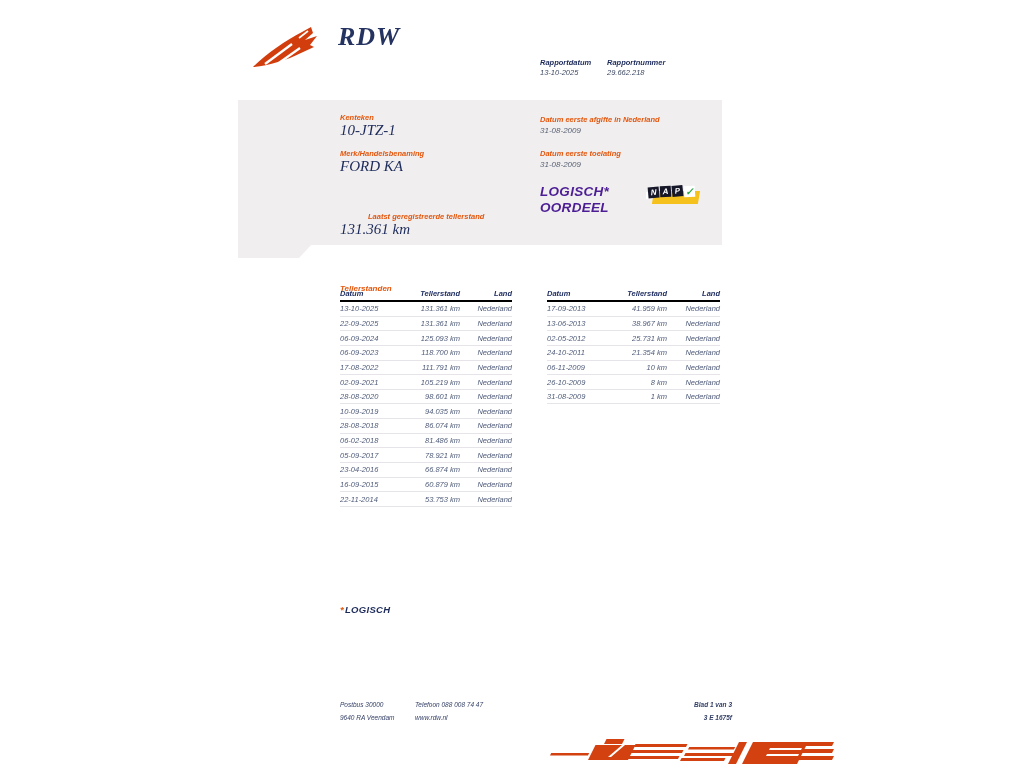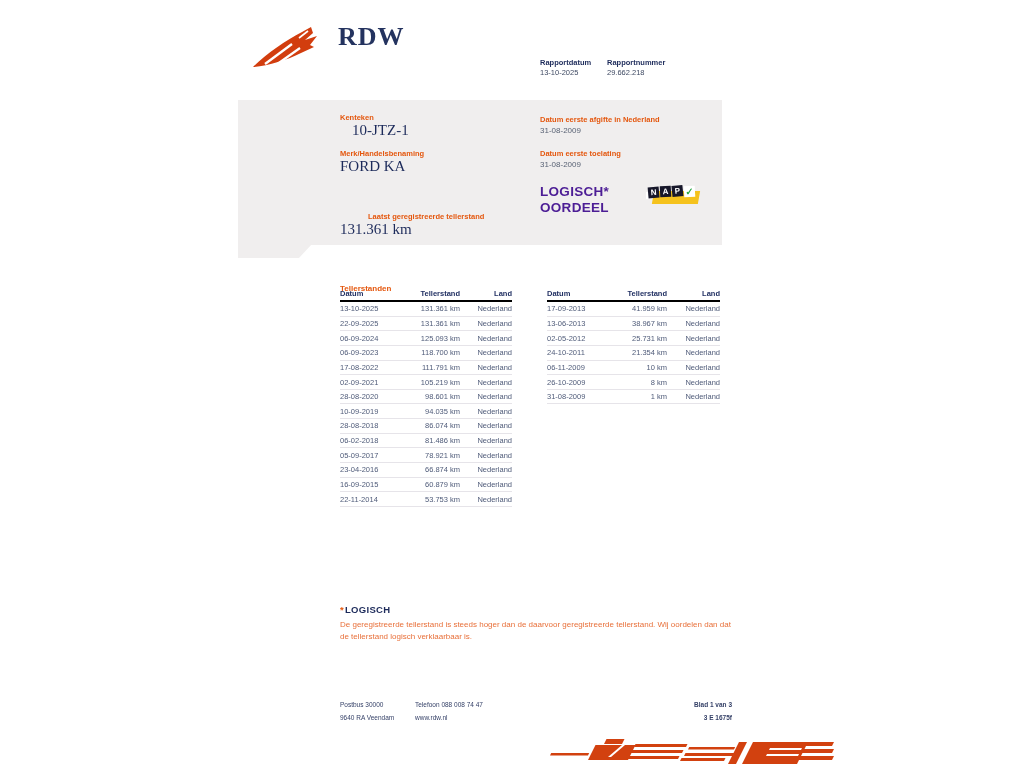--- a/index.html
+++ b/index.html
@@ -1,19 +1,19 @@
 <!DOCTYPE html>
 <html><head>
 <meta charset="utf-8">
 <style>
   * { margin:0; padding:0; box-sizing:border-box; }
   html,body { width:1024px; height:768px; background:#ffffff; overflow:hidden;
               font-family:"Liberation Sans", sans-serif; }
   .abs { position:absolute; }
-  #page { position:relative; width:822px; height:768px; background:#fff; }
+  #page { position:relative; width:822px; height:768px; background:#fff;font-style:italic; }
   #logo-text { left:338px; top:22px; font-family:"Liberation Serif", serif;
                font-size:26px; font-weight:600; color:#24335f; letter-spacing:1px; }
   #report-title { left:540px; top:25px; font-family:"Liberation Serif", serif;
                   font-size:17px; font-weight:700; color:#e4570e; }
   .hdr-label { font-size:7.5px; font-weight:700; color:#1c2a5a; }
   .hdr-value { font-size:7.5px; color:#3f4a63; }
   #rapportdatum-label { left:540px; top:58px; }
   #rapportdatum-value { left:540px; top:68px; }
   #rapportnummer-label { left:607px; top:58px; }
   #rapportnummer-value { left:607px; top:68px; }
@@ -86,21 +86,21 @@
   <div id="logo-text" class="abs">RDW</div>
 
 
   <div id="rapportdatum-label" class="abs hdr-label">Rapportdatum</div>
   <div id="rapportdatum-value" class="abs hdr-value">13-10-2025</div>
   <div id="rapportnummer-label" class="abs hdr-label">Rapportnummer</div>
   <div id="rapportnummer-value" class="abs hdr-value">29.662.218</div>
 
   <div id="summary-panel" class="abs">
     <span class="panel-label" style="left:102px;top:13px;">Kenteken</span>
-    <span class="panel-value-serif" style="left:114px;top:22px;">10-JTZ-1</span>
+    <span class="panel-value-serif" style="left:102px;top:22px;">10-JTZ-1</span>
 
     <span class="panel-label" style="left:102px;top:49px;">Merk/Handelsbenaming</span>
     <span class="panel-value-serif" style="left:102px;top:58px;">FORD KA</span>
 
     <span class="panel-label" style="left:102px;top:112px;margin-left:28px;">Laatst geregistreerde tellerstand</span>
     <span class="panel-value-serif" style="left:102px;top:121px;">131.361 km</span>
 
     <span class="panel-label" style="left:302px;top:15px;">Datum eerste afgifte in Nederland</span>
     <span class="panel-value-gray" style="left:302px;top:26px;">31-08-2009</span>
 
@@ -245,21 +245,20 @@
           <span class="cell c-datum">31-08-2009</span>
           <span class="cell c-tell">1 km</span>
           <span class="cell c-land">Nederland</span>
         </div>
       </div>
   </div>
 
   <div id="note-title" class="abs">
     <span class="ast">*</span><span>LOGISCH</span>
   </div>
-  <div id="note-body" class="abs">De geregistreerde tellerstand is steeds hoger dan de daarvoor geregistreerde tellerstand. Wij oordelen dan dat de tellerstand logisch verklaarbaar is.</div>
 
   <div id="foot-addr1" class="abs foot">Postbus 30000</div>
   <div id="foot-addr2" class="abs foot">9640 RA Veendam</div>
   <div id="foot-phone" class="abs foot">Telefoon 088 008 74 47</div>
   <div id="foot-site" class="abs foot">www.rdw.nl</div>
   <div id="foot-page" class="abs foot">Blad 1 van 3</div>
   <div id="foot-code" class="abs foot">3 E 1675f</div>
 
   <svg id="wing-svg" class="abs" viewBox="0 0 292 31">
     <g fill="#d2410f">

